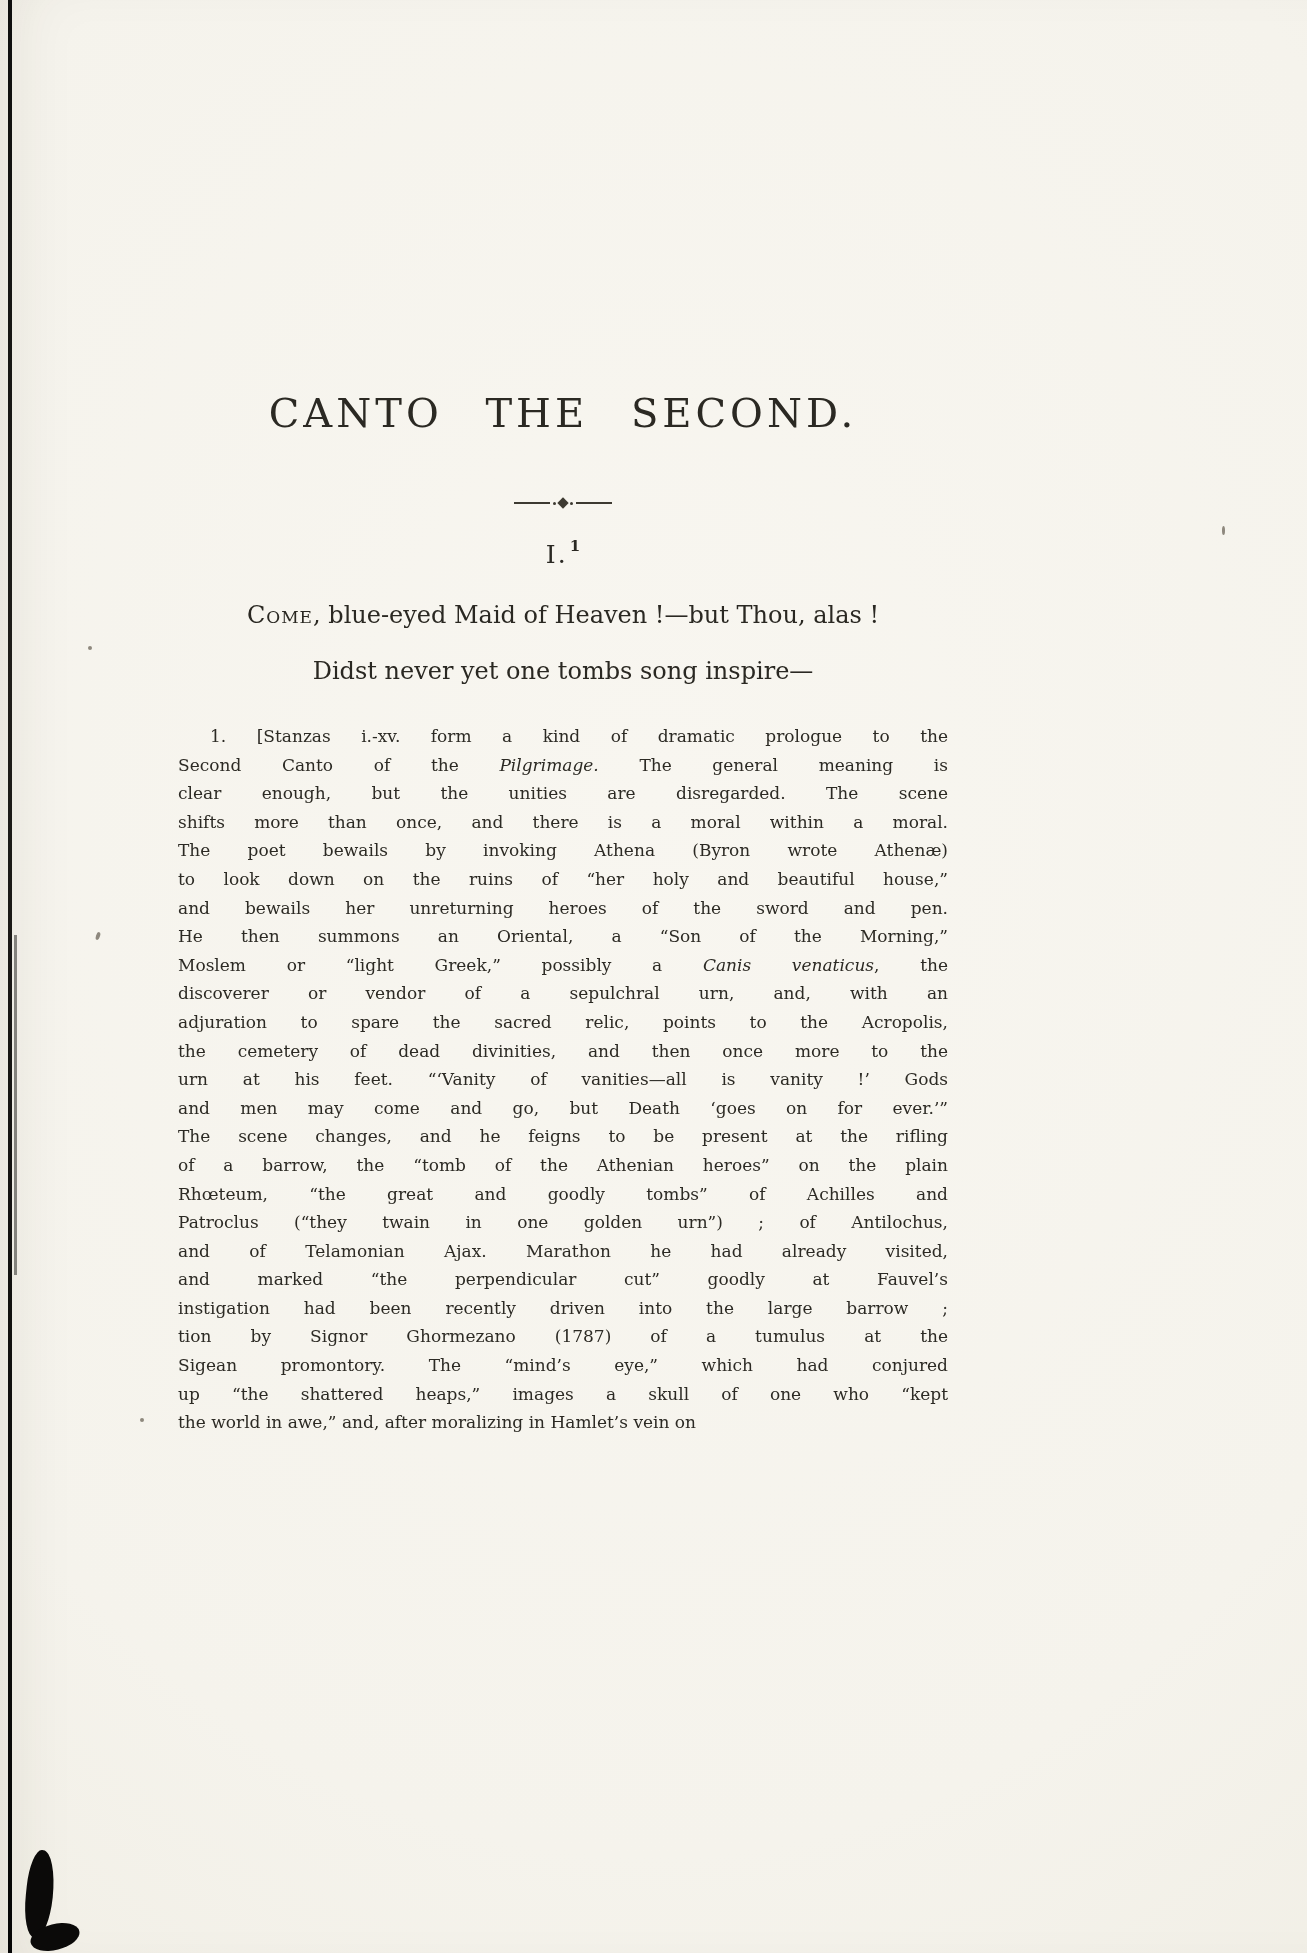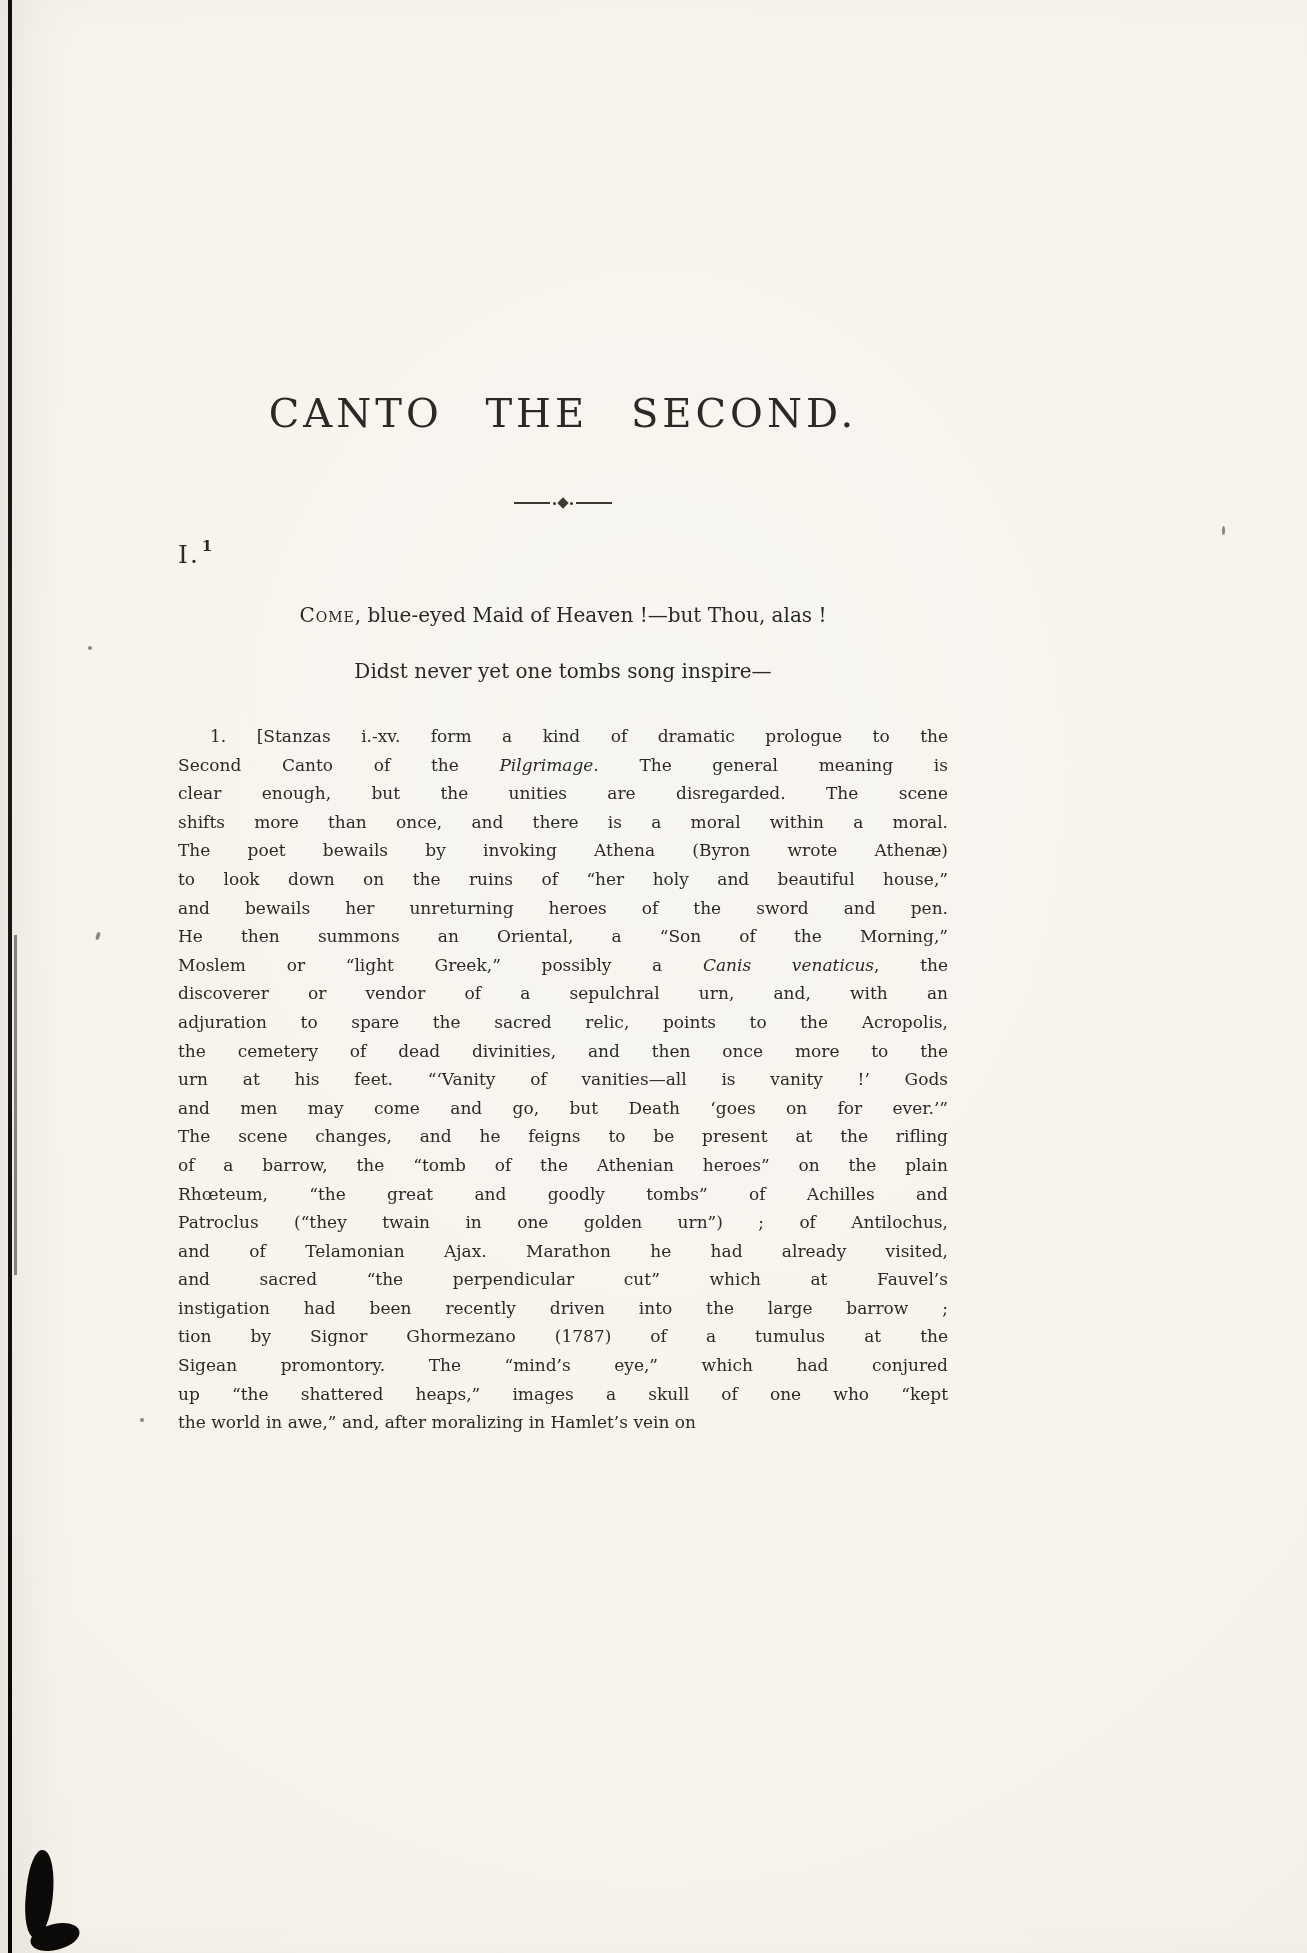--- a/index.html
+++ b/index.html
@@ -53,27 +53,27 @@
   .divider {
     position: absolute; top: 489px; left: 0; width: 100%;
     display: flex; align-items: center; justify-content: center;
   }
   .divider .rule { width: 36px; height: 2px; background: #3d3a31; }
   .divider .dot { width: 3px; height: 3px; background: #3d3a31; border-radius: 50%; margin: 0 3px; }
   .divider .diamond { width: 8px; height: 8px; background: #3d3a31; transform: rotate(45deg); }
 
   .stanza-head {
     position: absolute; top: 530px; left: 0; width: 100%;
-    text-align: left; font-size: 25px; letter-spacing: 2px; color: #2b2923;
+    text-align: center; font-size: 25px; letter-spacing: 2px; color: #2b2923;
   }
   .fn-ref { font-weight: 700; font-size: 15px; position: relative; top: -3px; left: 2px; }
 
   .verse {
     position: absolute; top: 586px; left: 0; width: 100%;
-    text-align: center; font-size: 20px; color: #2a2822;
+    text-align: center; font-size: 24px; color: #2a2822;
   }
   .verse-line { margin: 0 0 17px 0; line-height: 39px; }
   .sc { font-variant: small-caps; letter-spacing: 1px; }
 
   .footnote {
     position: absolute; top: 712px; left: 0; width: 770px;
     font-size: 17px; line-height: 28.6px; color: #2c2a24;
   }
   .fn-line { text-align: justify; text-align-last: justify; }
   .fn-line.first { text-indent: 32px; }
@@ -128,21 +128,21 @@
         <div class="fn-line"><span>discoverer or vendor of a sepulchral urn, and, with an</span></div>
         <div class="fn-line"><span>adjuration to spare the sacred relic, points to the Acropolis,</span></div>
         <div class="fn-line"><span>the cemetery of dead divinities, and then once more to the</span></div>
         <div class="fn-line"><span>urn at his feet. “‘Vanity of vanities—all is vanity !’ Gods</span></div>
         <div class="fn-line"><span>and men may come and go, but Death ‘goes on for ever.’”</span></div>
         <div class="fn-line"><span>The scene changes, and he feigns to be present at the rifling</span></div>
         <div class="fn-line"><span>of a barrow, the “tomb of the Athenian heroes” on the plain</span></div>
         <div class="fn-line"><span>Rhœteum, “the great and goodly tombs” of Achilles and</span></div>
         <div class="fn-line"><span>Patroclus (“they twain in one golden urn”) ; of Antilochus,</span></div>
         <div class="fn-line"><span>and of Telamonian Ajax. Marathon he had already visited,</span></div>
-        <div class="fn-line"><span>and sacred “the perpendicular cut” which at Fauvel’s</span></div>
+        <div class="fn-line"><span>and marked “the perpendicular cut” goodly at Fauvel’s</span></div>
         <div class="fn-line"><span>instigation had been recently driven into the large barrow ;</span></div>
         <div class="fn-line"><span>tion by Signor Ghormezano (1787) of a tumulus at the</span></div>
         <div class="fn-line"><span>Sigean promontory. The “mind’s eye,” which had conjured</span></div>
         <div class="fn-line"><span>up “the shattered heaps,” images a skull of one who “kept</span></div>
         <div class="fn-line last"><span>the world in awe,” and, after moralizing in Hamlet’s vein on</span></div>
       </div>
 
   </div>
 </div>
 

